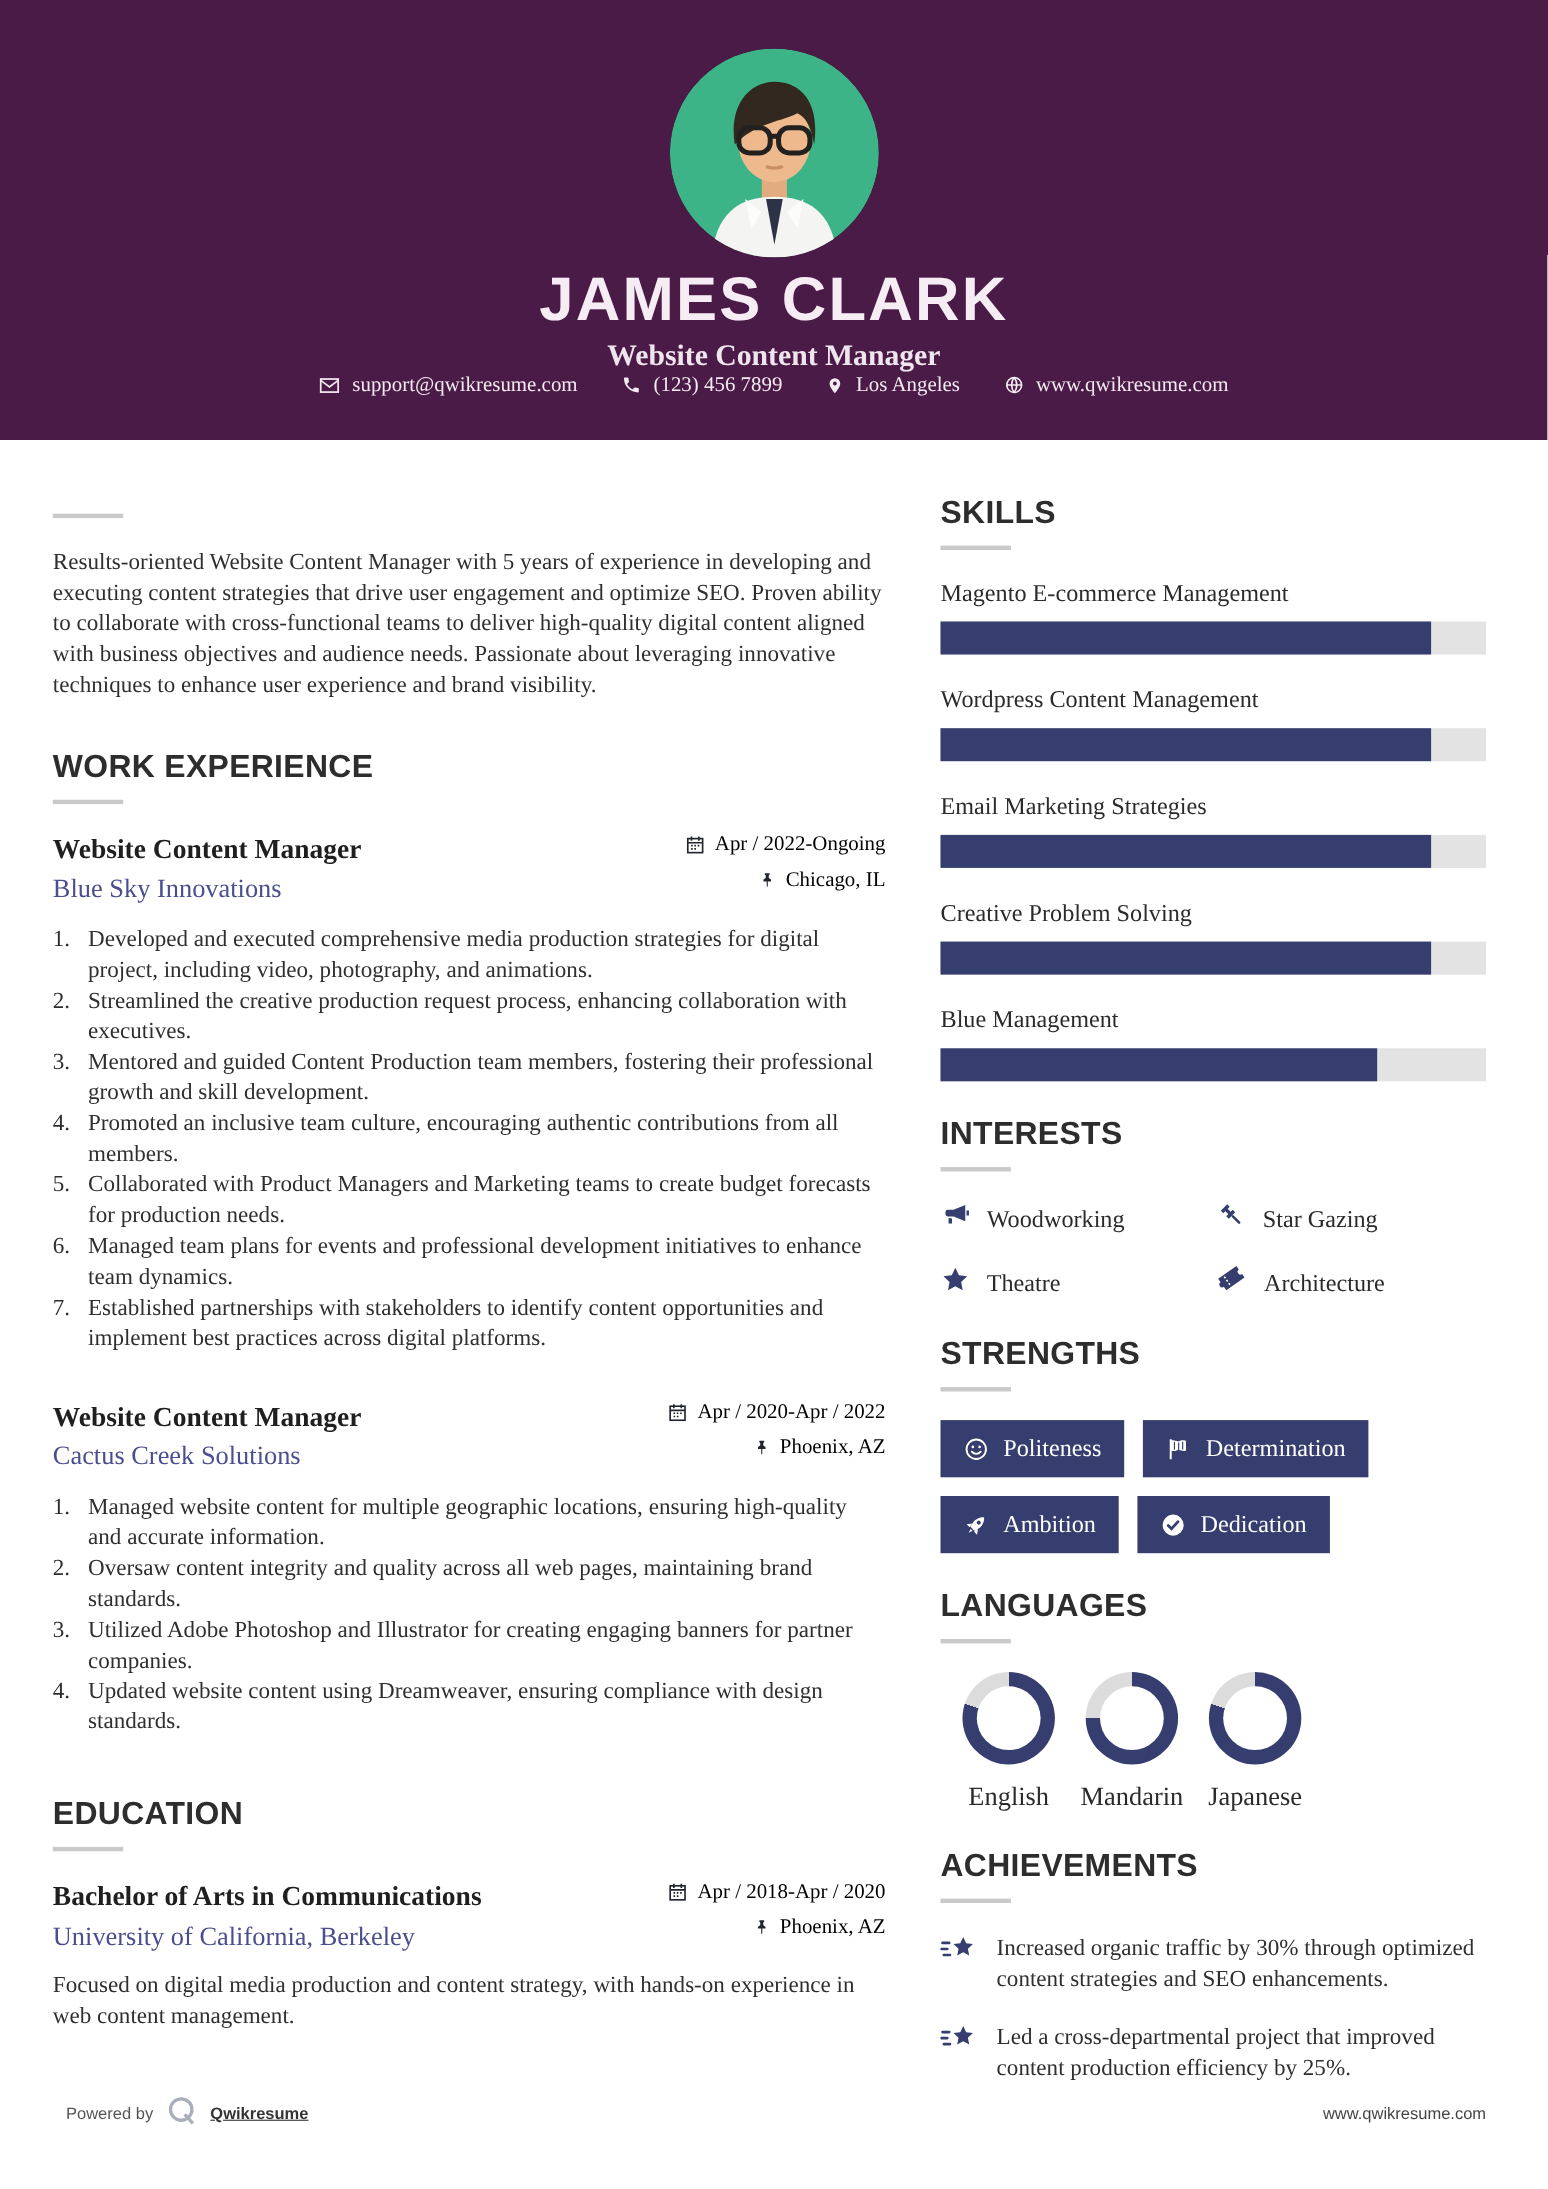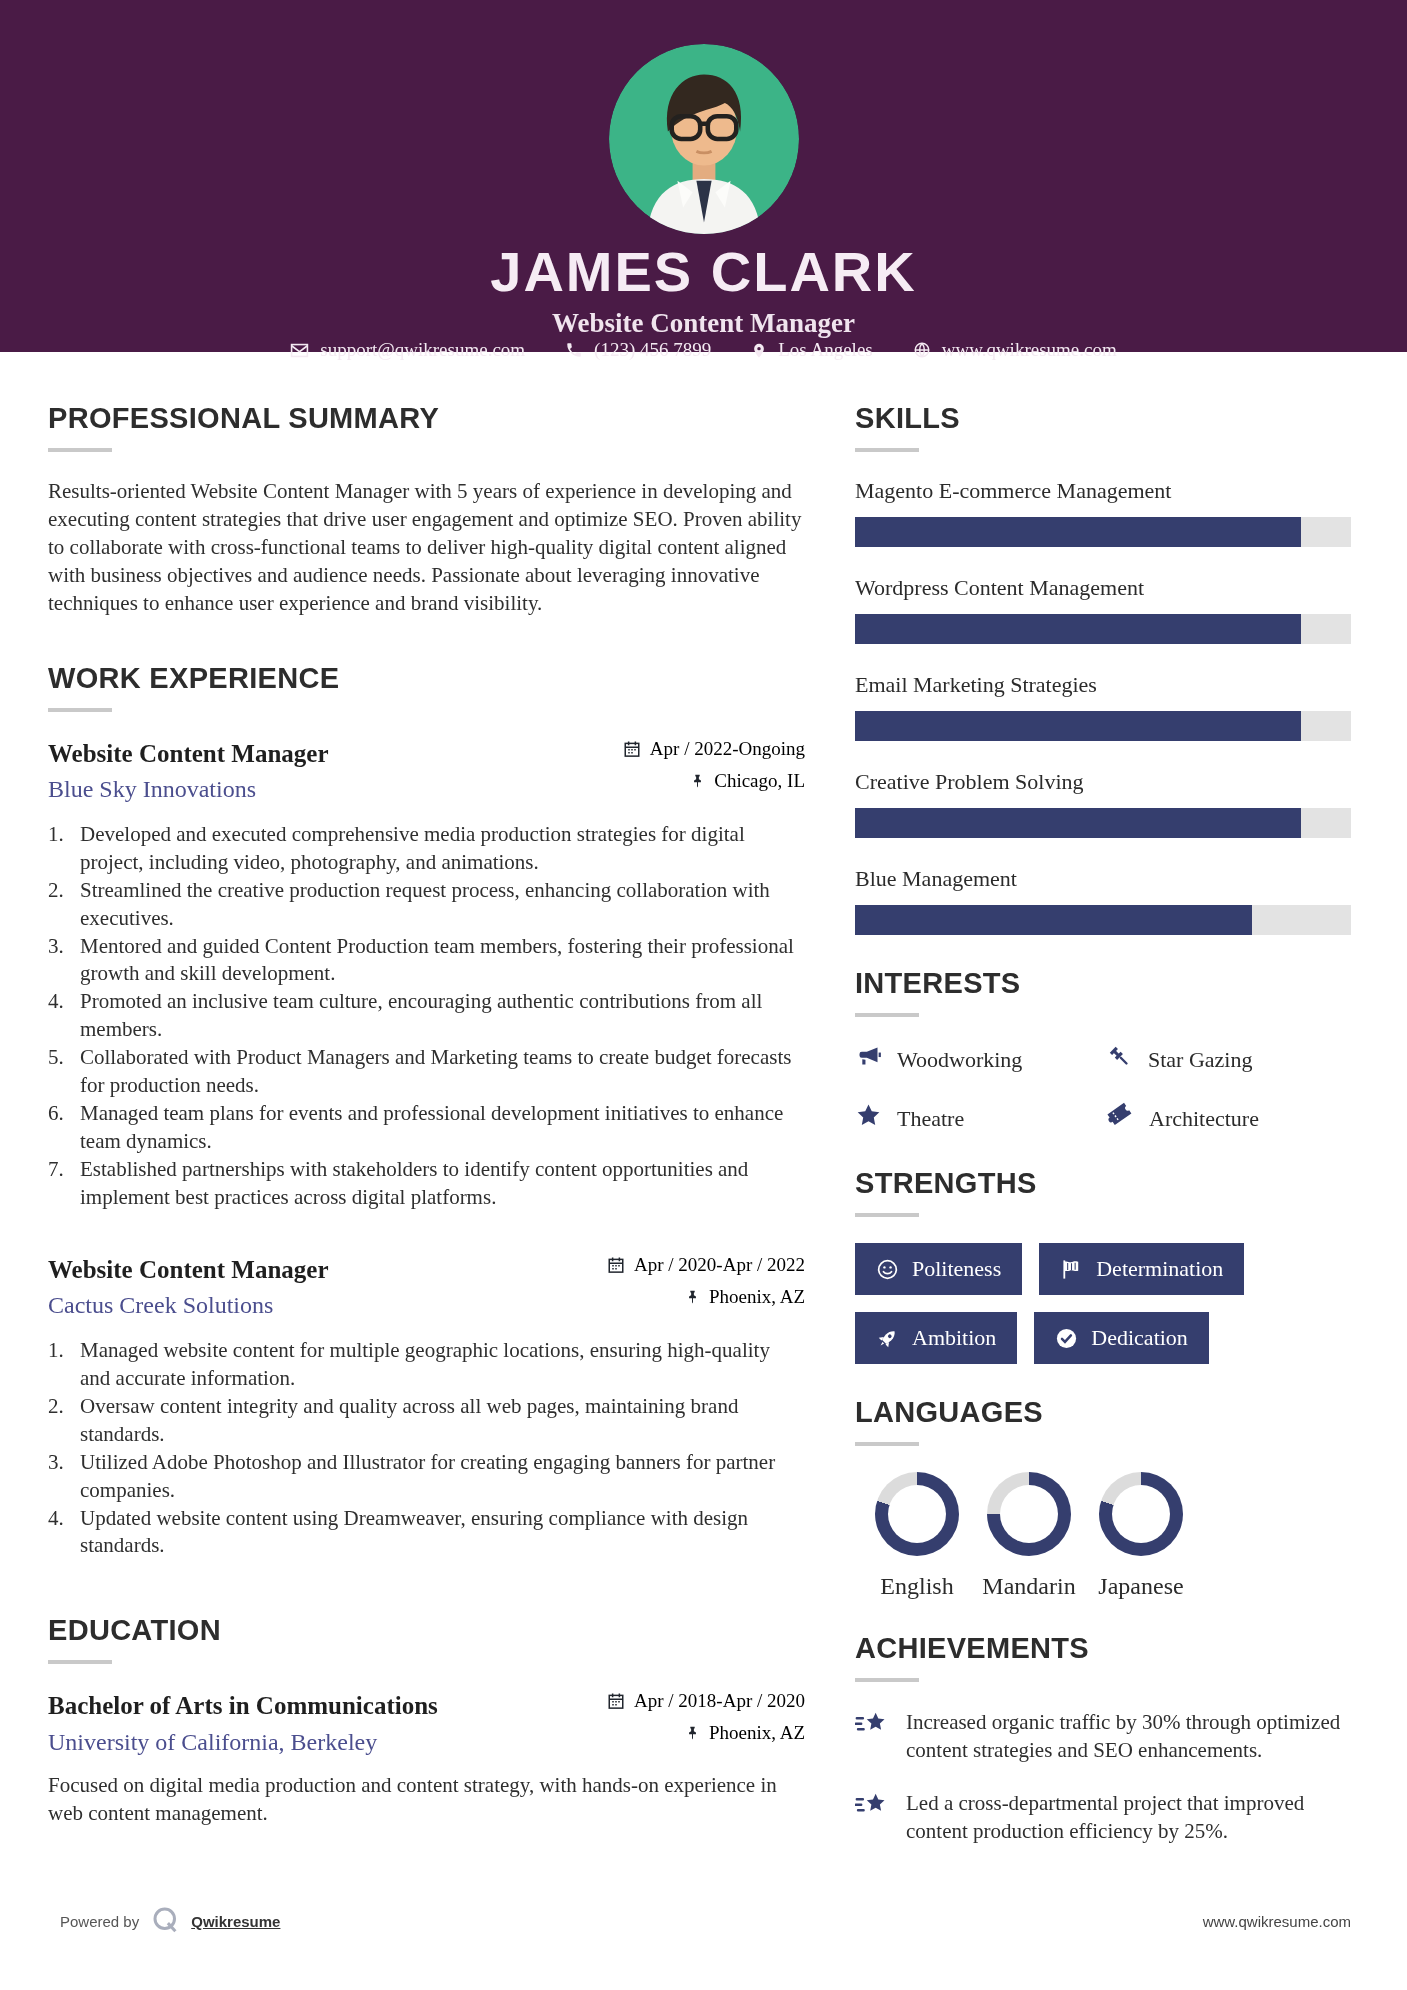--- a/index.html
+++ b/index.html
@@ -9,21 +9,21 @@
     --ink:#2f2f2f;
     --track:#e3e3e3;
     --rule:#c9c9c9;
   }
   *{box-sizing:border-box;margin:0;padding:0;}
   body{background:#fff;margin:0;}
   .page{width:1407px;height:1990px;background:#fff;position:relative;overflow:hidden;
         font-family:"Liberation Serif","DejaVu Serif",serif;color:var(--ink);}
 
   
-  .header{height:352px;background:var(--purple);display:flex;flex-direction:column;align-items:center;}
+  .header{height:400px;background:var(--purple);display:flex;flex-direction:column;align-items:center;}
   .photo{width:190px;height:190px;border-radius:50%;overflow:hidden;margin-top:44px;flex:0 0 auto;}
   .name{font-family:"Liberation Sans","DejaVu Sans",sans-serif;font-weight:700;
         font-size:56px;letter-spacing:2px;color:#f6ecf4;margin-top:10px;line-height:1;}
   .job-title-hdr{font-size:27px;font-weight:700;color:#f0e4ee;margin-top:8px;}
   .contact{display:flex;gap:40px;align-items:center;}
   .contact .c-item{display:flex;align-items:center;gap:11px;color:#f4eaf2;font-size:19px;}
   .contact svg{display:block;}
 
   
   .main{display:grid;grid-template-columns:757px 496px;column-gap:50px;padding:52px 56px 0 48px;}
@@ -134,21 +134,20 @@
         </span>
         <span>www.qwikresume.com</span>
       </div>
     </div>
   </div>
 
   <div class="main">
 
     <div>
 
-      <h2>PROFESSIONAL SUMMARY</h2>
       <div class="rule"></div>
       <p class="summary-text">Results-oriented Website Content Manager with 5 years of experience in developing and executing content strategies that drive user engagement and optimize SEO. Proven ability to collaborate with cross-functional teams to deliver high-quality digital content aligned with business objectives and audience needs. Passionate about leveraging innovative techniques to enhance user experience and brand visibility.</p>
 
       <h2>WORK EXPERIENCE</h2>
       <div class="rule"></div>
 
       <div class="job">
         <div class="job-head">
           <div>
             <div class="jtitle">Website Content Manager</div>

